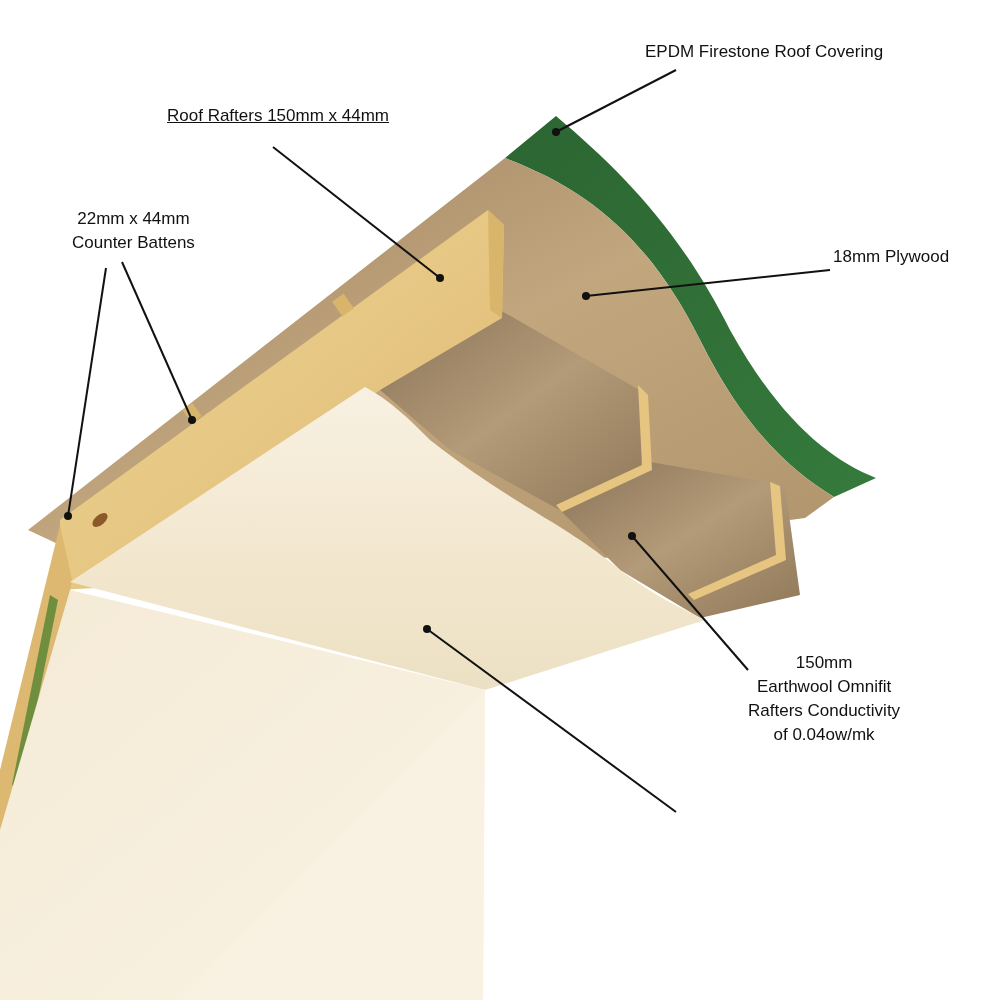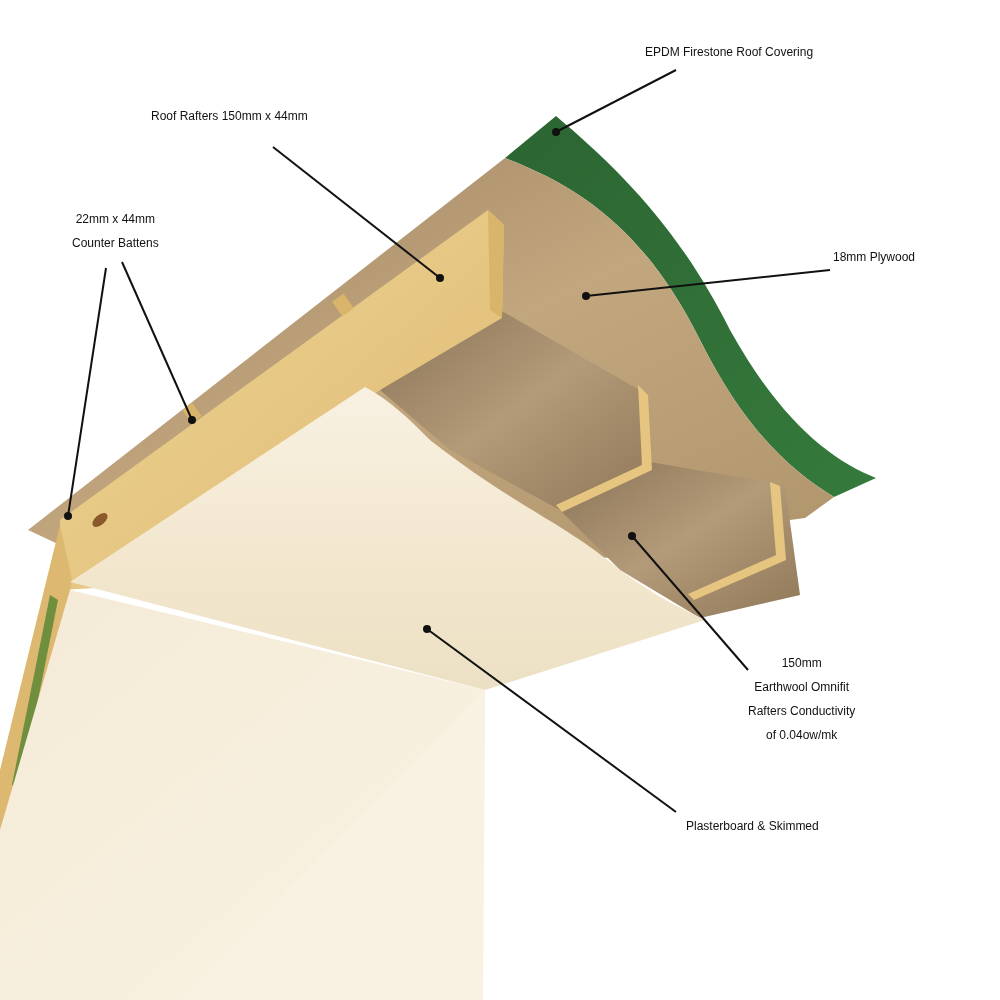--- a/index.html
+++ b/index.html
@@ -1,19 +1,19 @@
 <!DOCTYPE html>
 <html><head>
   <meta charset="utf-8">
   <style>
     html, body { margin: 0; padding: 0; background: #ffffff; }
     body { width: 1000px; height: 1000px; position: relative; overflow: hidden;
            font-family: "Liberation Sans", sans-serif; }
     #diagram { position: absolute; left: 0; top: 0; width: 1000px; height: 1000px; }
-    .label { position: absolute; font-size: 12px; line-height: 24px; color: #111;
+    .label { position: absolute; font-size: 17px; line-height: 24px; color: #111;
              text-align: center; white-space: nowrap; }
     .label span { display: block; }
     .leader { stroke: #111; stroke-width: 2; fill: none; }
     .dot { fill: #111; }
   </style>
 </head>
 <body>
 
 <svg id="diagram" viewBox="0 0 1000 1000" xmlns="http://www.w3.org/2000/svg">
   <defs>
@@ -91,35 +91,34 @@
 
     <line class="leader" x1="676" y1="812" x2="427" y2="629"></line>
     <circle class="dot" cx="427" cy="629" r="4"></circle>
   </g>
 </svg>
 
 <div class="label" style="left:645px; top:40px;">
   <span>EPDM Firestone Roof Covering</span>
 </div>
 
-<div class="label" style="left:151px; top:104px;">
+<div class="label" style="left:167px; top:104px;text-decoration:underline;">
   <span>Roof Rafters 150mm x 44mm</span>
 </div>
 
 <div class="label" style="left:54px; top:207px;margin-left:18px;">
   <span>22mm x 44mm</span>
   <span>Counter Battens</span>
 </div>
 
 <div class="label" style="left:833px; top:245px;">
   <span>18mm Plywood</span>
 </div>
 
 <div class="label" style="left:748px; top:627px;margin-top:24px;">
   <span>150mm</span>
   <span>Earthwool Omnifit</span>
   <span>Rafters Conductivity</span>
   <span>of 0.04ow/mk</span>
 </div>
 
 <div class="label" style="left:686px; top:814px;">
-  <span>Plasterboard &amp; Skimmed</span>
 </div>
 
 </body></html>

